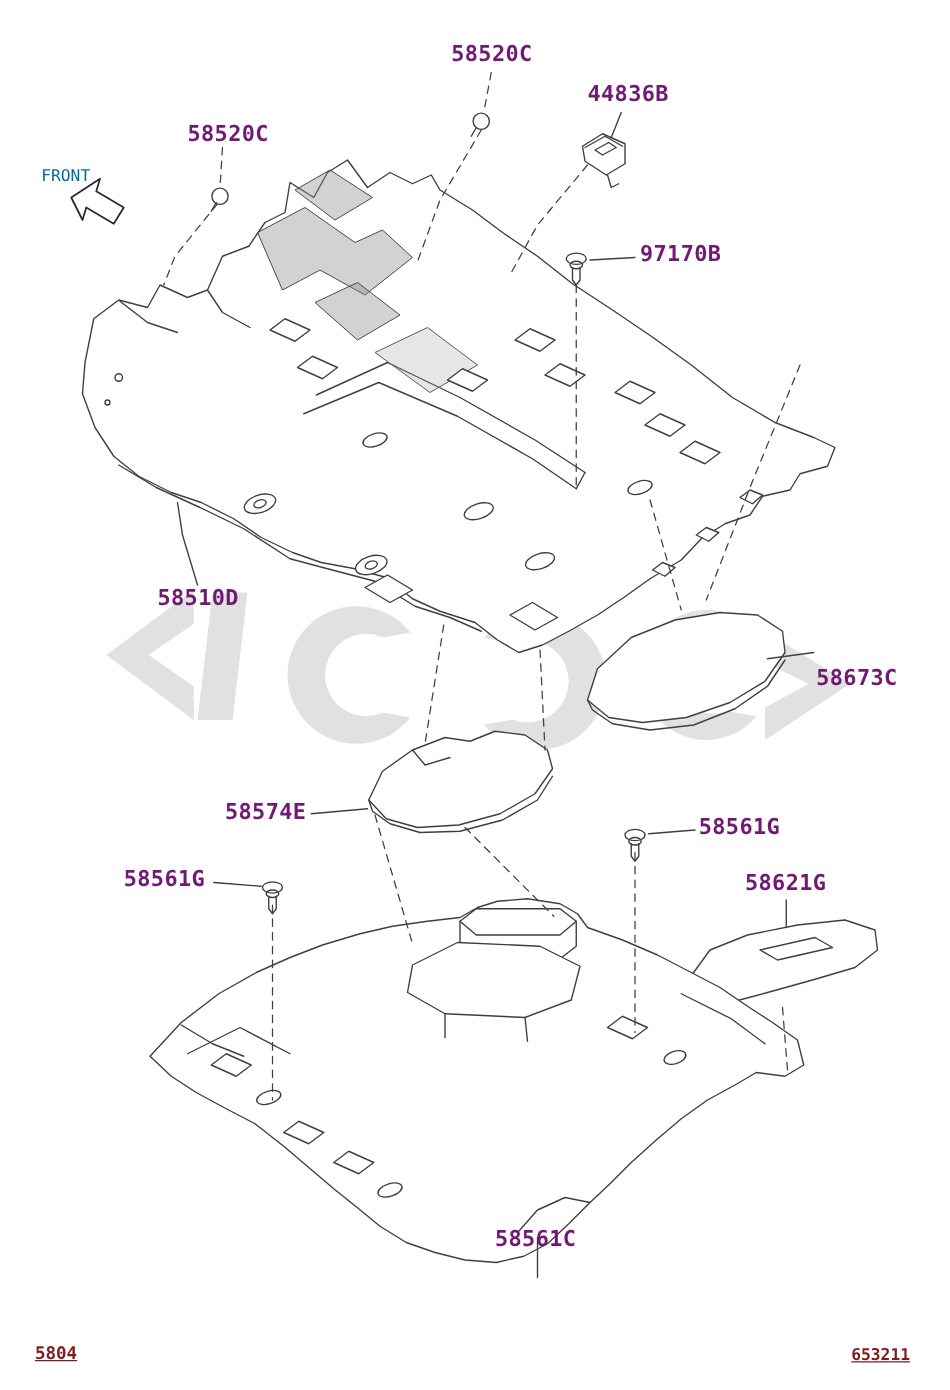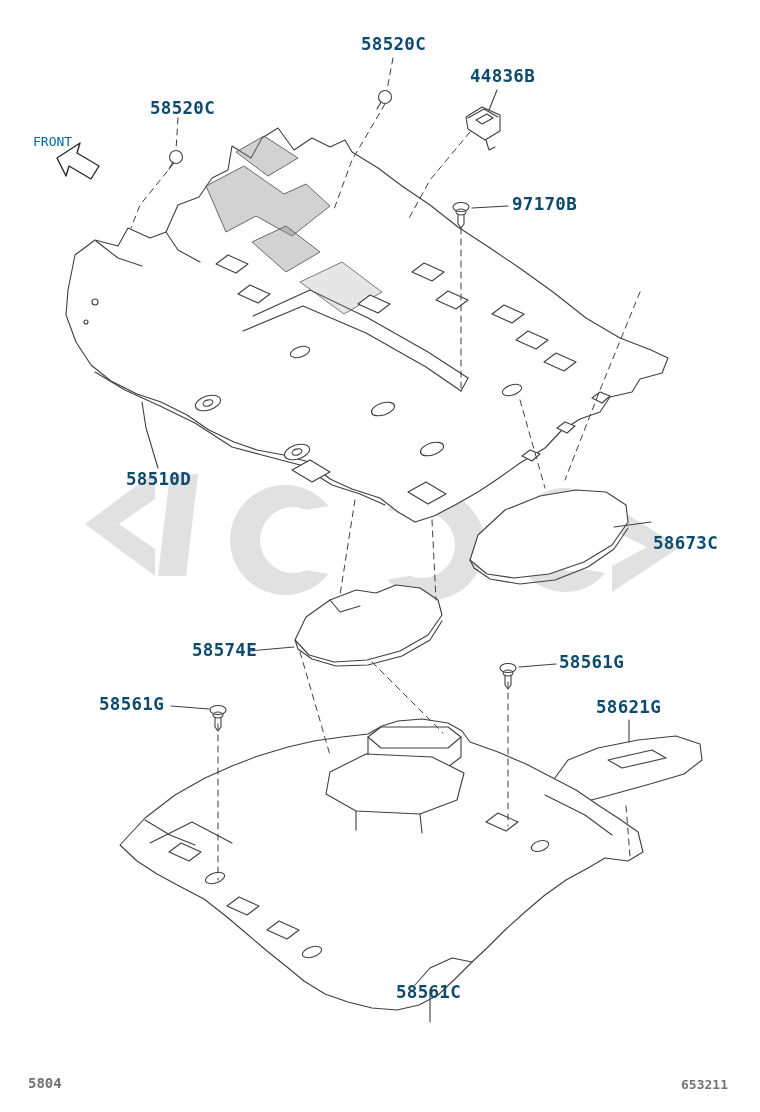--- a/index.html
+++ b/index.html
@@ -1,23 +1,23 @@
 <!DOCTYPE html>
 <html><head>
 <meta charset="utf-8">
 <style>
   html,body{margin:0;padding:0;background:#ffffff;}
   .stage{position:relative;width:760px;height:1112px;background:#ffffff;overflow:hidden;
          font-family:"DejaVu Sans Mono",monospace;}
   .art{position:absolute;left:0;top:0;}
   .part-label{position:absolute;font-family:"DejaVu Sans Mono",monospace;font-weight:bold;
-              font-size:17.5px;letter-spacing:.3px;color:#0c4a6e;white-space:nowrap;cursor:pointer;
+              font-size:17.5px;letter-spacing:.3px;color:#701a75;white-space:nowrap;cursor:pointer;
               line-height:1;}
   .small-code{position:absolute;font-family:"DejaVu Sans Mono",monospace;font-weight:bold;
-              font-size:14px;color:#737373;white-space:nowrap;line-height:1;}
+              font-size:14px;color:#7f1d1d;white-space:nowrap;line-height:1;text-decoration:underline;}
   .front-label{position:absolute;left:33px;top:135px;font-family:"DejaVu Sans Mono",monospace;
                font-weight:normal;font-size:13px;color:#0369a1;line-height:1;}
   svg .ln{fill:none;stroke:#3f3f3f;stroke-width:1.1;stroke-linejoin:round;stroke-linecap:round;}
   svg .fillw{fill:#ffffff;stroke:#3f3f3f;stroke-width:1.1;stroke-linejoin:round;}
   svg .dash{fill:none;stroke:#3f3f3f;stroke-width:1;stroke-dasharray:6 5;stroke-linecap:round;}
   svg .shade{fill:#8a8a8a;fill-opacity:.38;stroke:#4a4a4a;stroke-width:.8;stroke-linejoin:round;}
   svg .shade2{fill:#9a9a9a;fill-opacity:.25;stroke:#5a5a5a;stroke-width:.8;}
   svg .wm{fill:#c9c9c9;fill-opacity:.55;stroke:none;}
   svg .wmw{fill:#ffffff;stroke:none;}
 </style>
@@ -196,21 +196,21 @@
   </svg>
 
   <div class="front-label">FRONT</div>
 
   <div class="part-label" style="left:361px;top:36px">58520C</div>
   <div class="part-label" style="left:470px;top:68px">44836B</div>
   <div class="part-label" style="left:150px;top:100px">58520C</div>
   <div class="part-label" style="left:512px;top:196px">97170B</div>
   <div class="part-label" style="left:126px;top:471px">58510D</div>
   <div class="part-label" style="left:653px;top:535px">58673C</div>
-  <div class="part-label" style="left:192px;top:642px">58574E</div>
+  <div class="part-label" style="left:180px;top:642px">58574E</div>
   <div class="part-label" style="left:559px;top:654px">58561G</div>
   <div class="part-label" style="left:99px;top:696px">58561G</div>
   <div class="part-label" style="left:596px;top:699px">58621G</div>
   <div class="part-label" style="left:396px;top:984px">58561C</div>
 
   <div class="small-code" style="left:28px;top:1076px">5804</div>
   <div class="small-code" style="left:681px;top:1078px;font-size:13px">653211</div>
 </div>
 
 </body></html>

